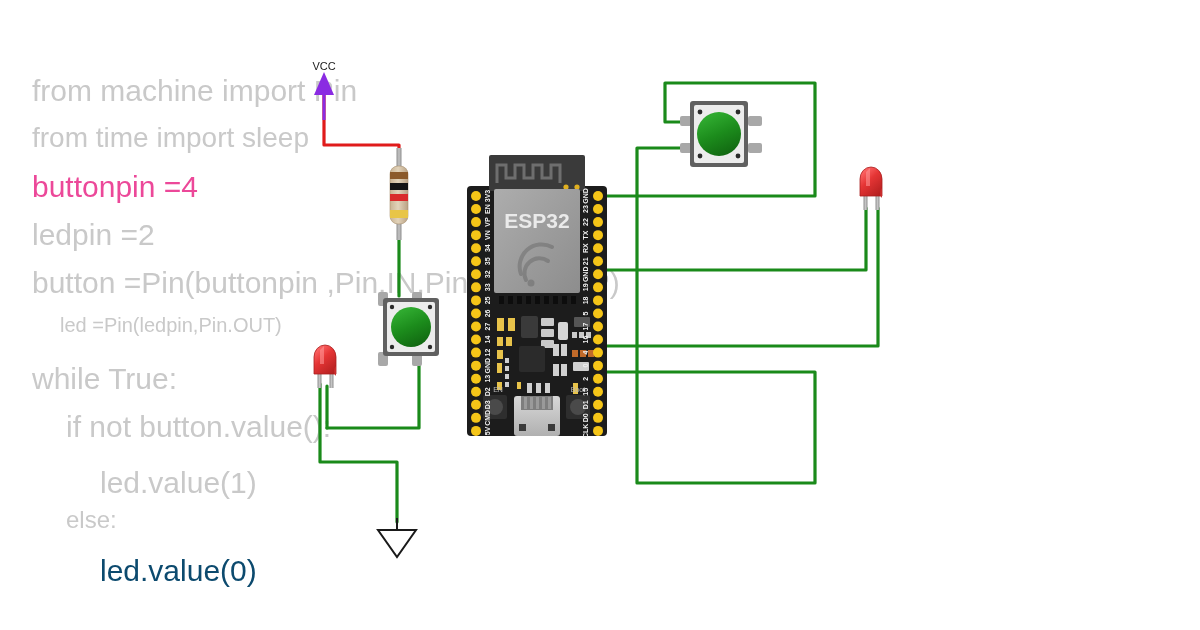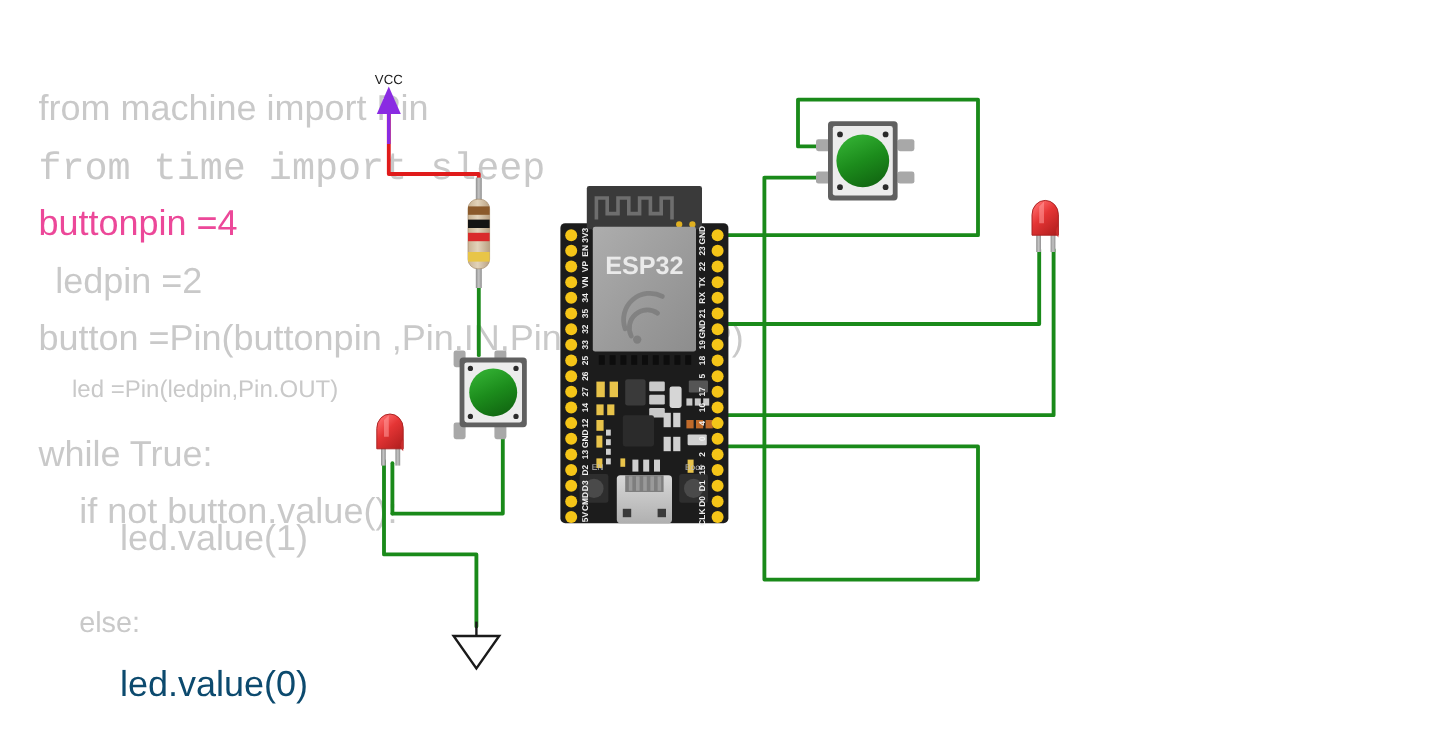--- a/index.html
+++ b/index.html
@@ -11,28 +11,28 @@
              white-space:pre;letter-spacing:0px;}
   #svgLayer{position:absolute;left:0;top:0;z-index:2;}
 </style>
 </head>
 <body>
 
 <div id="stage">
 
   <div id="codeLayer">
       <div class="code-line" style="left: 32px; top: 74px; font-size: 30px; color: rgb(201, 201, 201);">from machine import Pin</div>
-      <div class="code-line" style="left: 32px; top: 122px; font-size: 32px; color: rgb(201, 201, 201); font-family: Liberation Mono, monospace;">from time import sleep</div>
+      <div class="code-line" style="left: 32px; top: 122px; font-size: 28px; color: rgb(201, 201, 201);">from time import sleep</div>
       <div class="code-line" style="left: 32px; top: 170px; font-size: 30px; color: #ec4899;">buttonpin =4</div>
-      <div class="code-line" style="left: 32px; top: 218px; font-size: 30px; color: rgb(201, 201, 201); margin-left: 14px;">ledpin =2</div>
+      <div class="code-line" style="left: 32px; top: 218px; font-size: 30px; color: rgb(201, 201, 201);">ledpin =2</div>
       <div class="code-line" style="left: 32px; top: 266px; font-size: 30px; color: rgb(201, 201, 201);">button =Pin(buttonpin ,Pin.IN,Pin.PULL_UP)</div>
       <div class="code-line" style="left: 32px; top: 314px; font-size: 20px; color: rgb(201, 201, 201); margin-left: 28px;">led =Pin(ledpin,Pin.OUT)</div>
       <div class="code-line" style="left: 32px; top: 362px; font-size: 30px; color: rgb(201, 201, 201);">while True:</div>
       <div class="code-line" style="left: 66px; top: 410px; font-size: 30px; color: rgb(201, 201, 201);">if not button.value():</div>
-      <div class="code-line" style="left: 100px; top: 432px; font-size: 30px; color: rgb(201, 201, 201);">led.value(1)</div>
+      <div class="code-line" style="left: 100px; top: 466px; font-size: 30px; color: rgb(201, 201, 201);">led.value(1)</div>
       <div class="code-line" style="left: 66px; top: 506px; font-size: 24px; color: rgb(201, 201, 201);">else:</div>
       <div class="code-line" style="left: 100px; top: 554px; font-size: 30px; color: #0c4a6e;">led.value(0)</div>
     </div>
 
   <svg id="svgLayer" width="1200" height="630" viewBox="0 0 1200 630">
     <defs>
       <linearGradient id="shieldGrad" x1="0" y1="0" x2="1" y2="1">
         <stop offset="0%" stop-color="#adadad"></stop>
         <stop offset="55%" stop-color="#9b9b9b"></stop>
         <stop offset="100%" stop-color="#8d8d8d"></stop>

